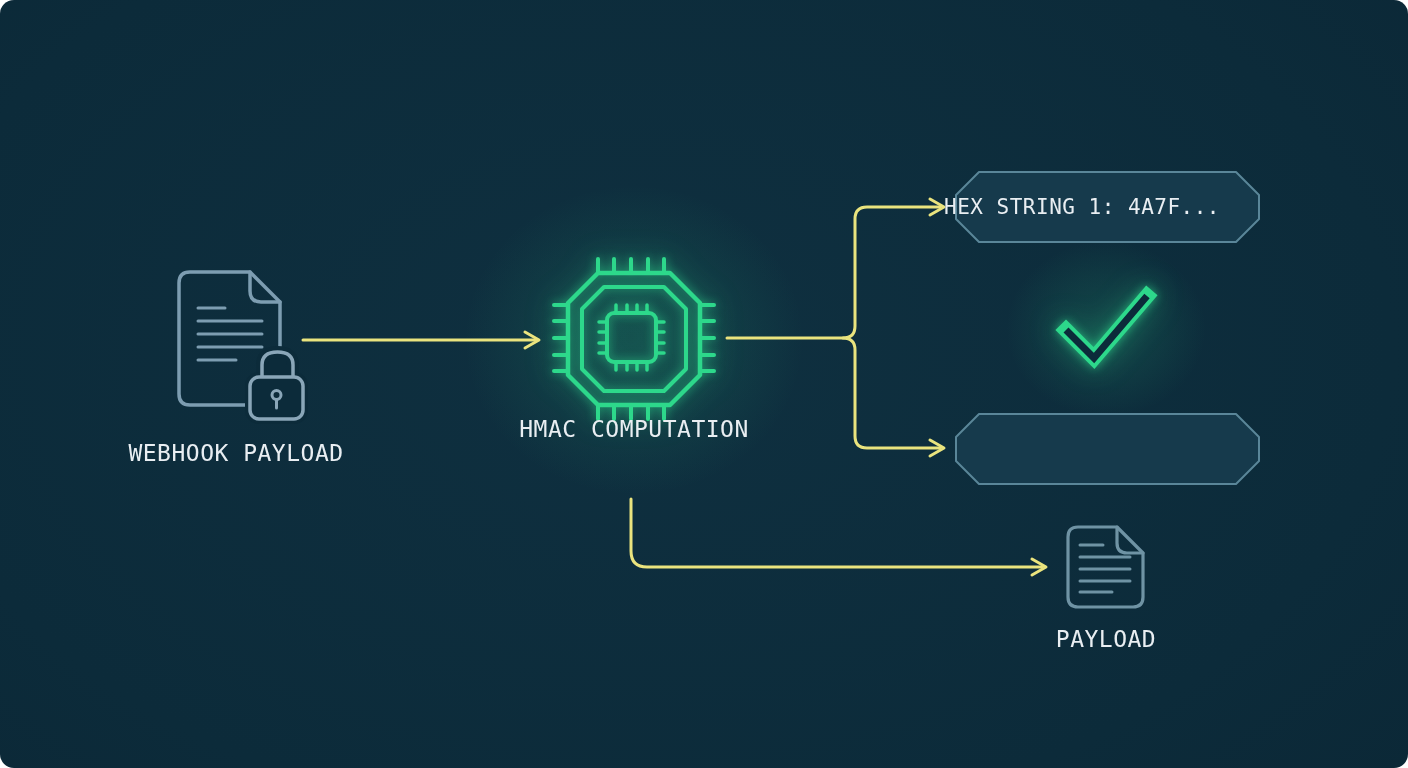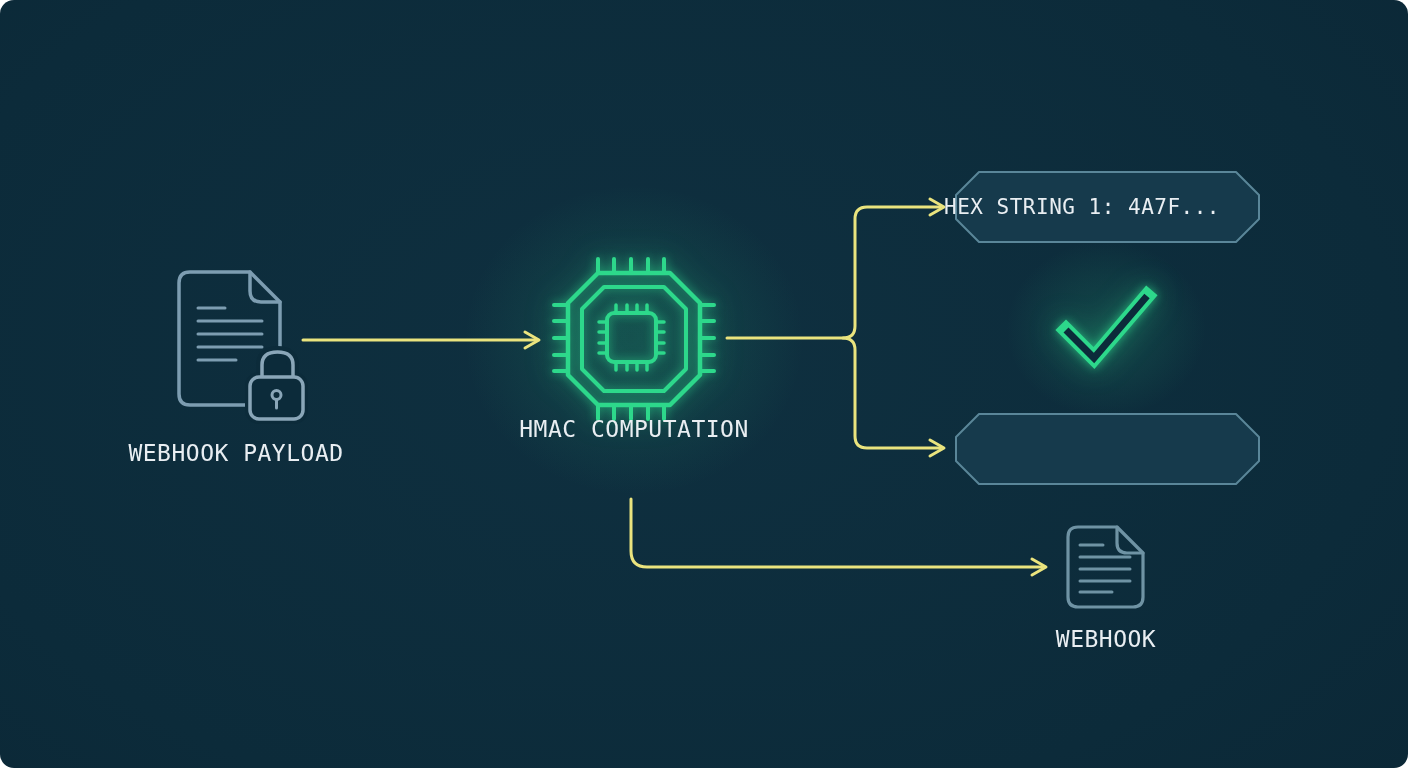--- a/index.html
+++ b/index.html
@@ -166,14 +166,14 @@
     </g>
   </svg>
 
   <div class="lbl" style="left:96px;top:440px;width:280px;">WEBHOOK PAYLOAD</div>
 
   <div class="lbl" style="left:494px;top:416px;width:280px;">HMAC COMPUTATION</div>
 
   <div class="hexlbl" style="left:930px;top:171px;">HEX STRING 1: 4A7F...</div>
 
 
-  <div class="lbl" style="left:1016px;top:626px;width:180px;">WEBHOOK</div>
+  <div class="lbl" style="left:1016px;top:626px;width:180px;">PAYLOAD</div>
 </div>
 
 </body></html>

